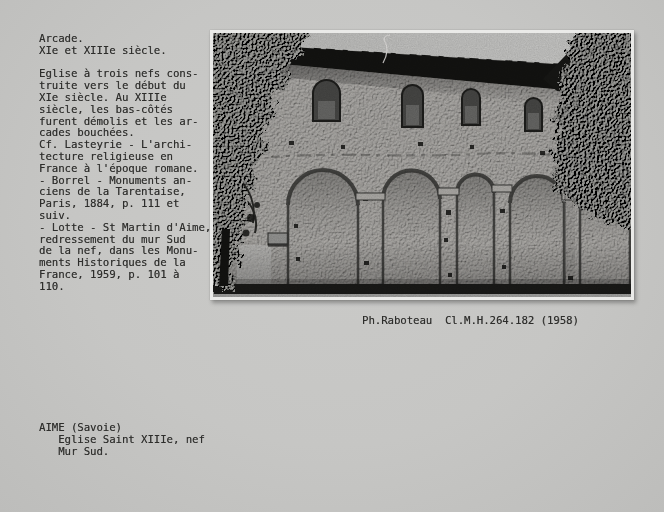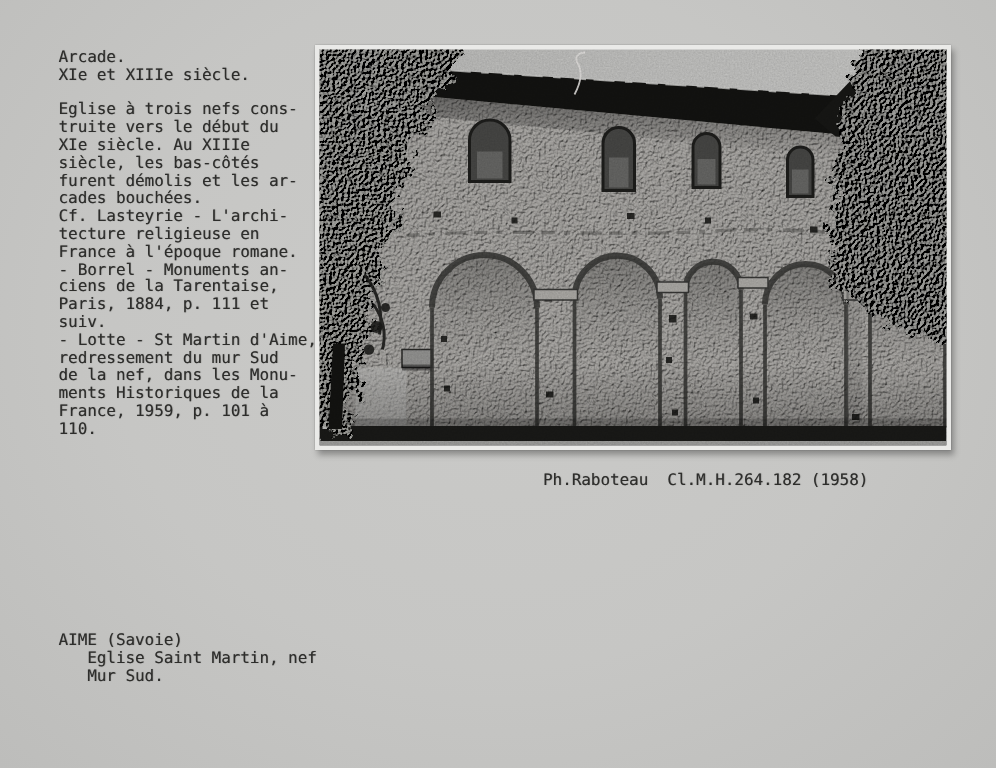--- a/index.html
+++ b/index.html
@@ -220,16 +220,16 @@
 
       <path fill="#222220" filter="url(#folB)" d="M 436 -10 L 366 -10 C 356 6, 352 18, 358 28 C 346 38, 344 52, 352 62 C 340 72, 338 88, 348 98 C 338 108, 336 122, 346 132 C 338 142, 340 156, 352 164 C 358 174, 372 182, 388 186 C 398 192, 412 196, 436 198 Z"></path>
 
       <rect x="0" y="0" width="418" height="264" fill="#000" filter="url(#grainF)" opacity="0.3"></rect>
     </svg>
   </figure>
 
   <pre class="typed caption">Ph.Raboteau  Cl.M.H.264.182 (1958)</pre>
 
   <pre class="typed location">AIME (Savoie)
-   Eglise Saint Martin, nef
+   Eglise Saint XIIIe, nef
    Mur Sud.</pre>
 
 </div>
 
 </body></html>

